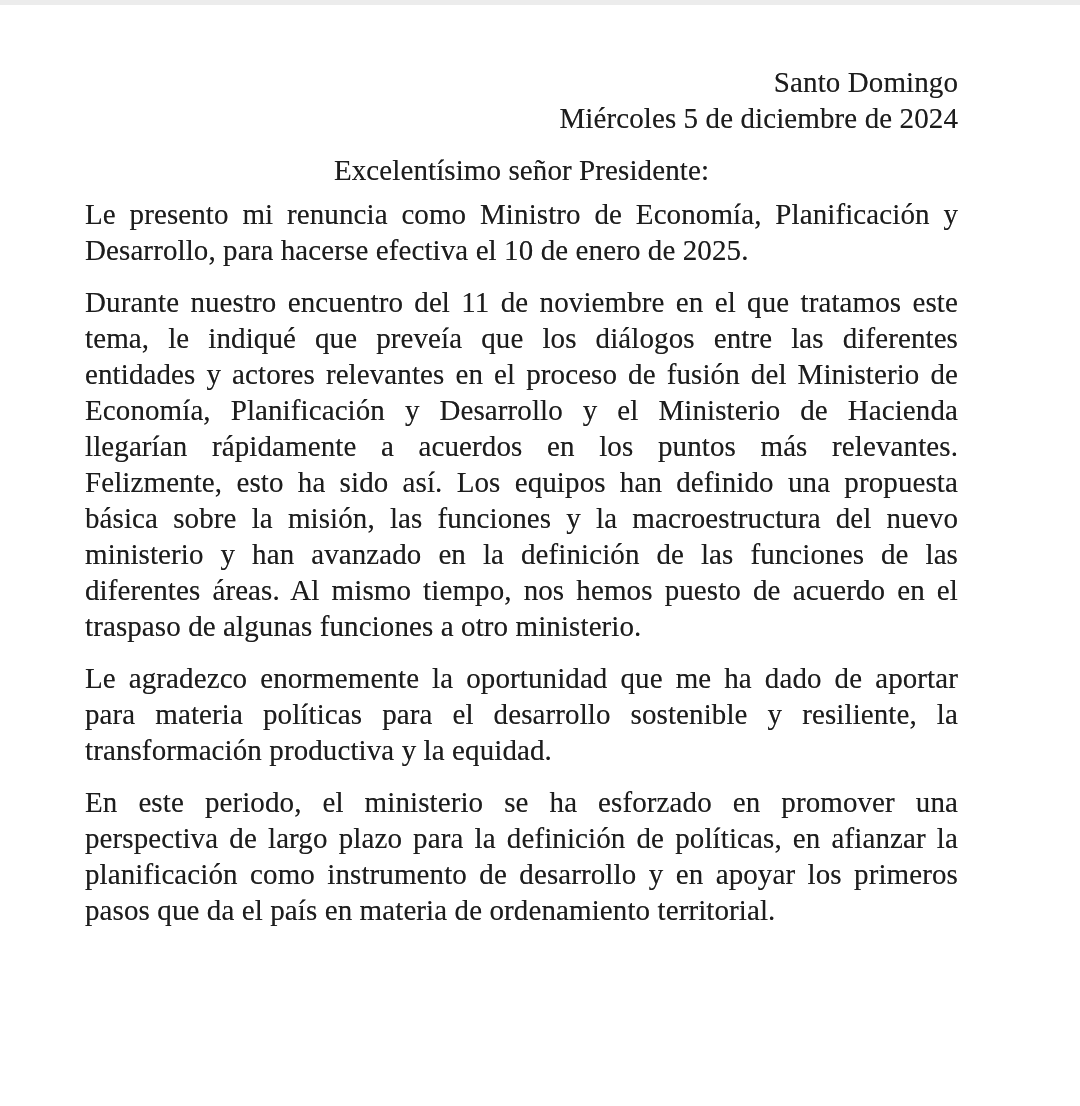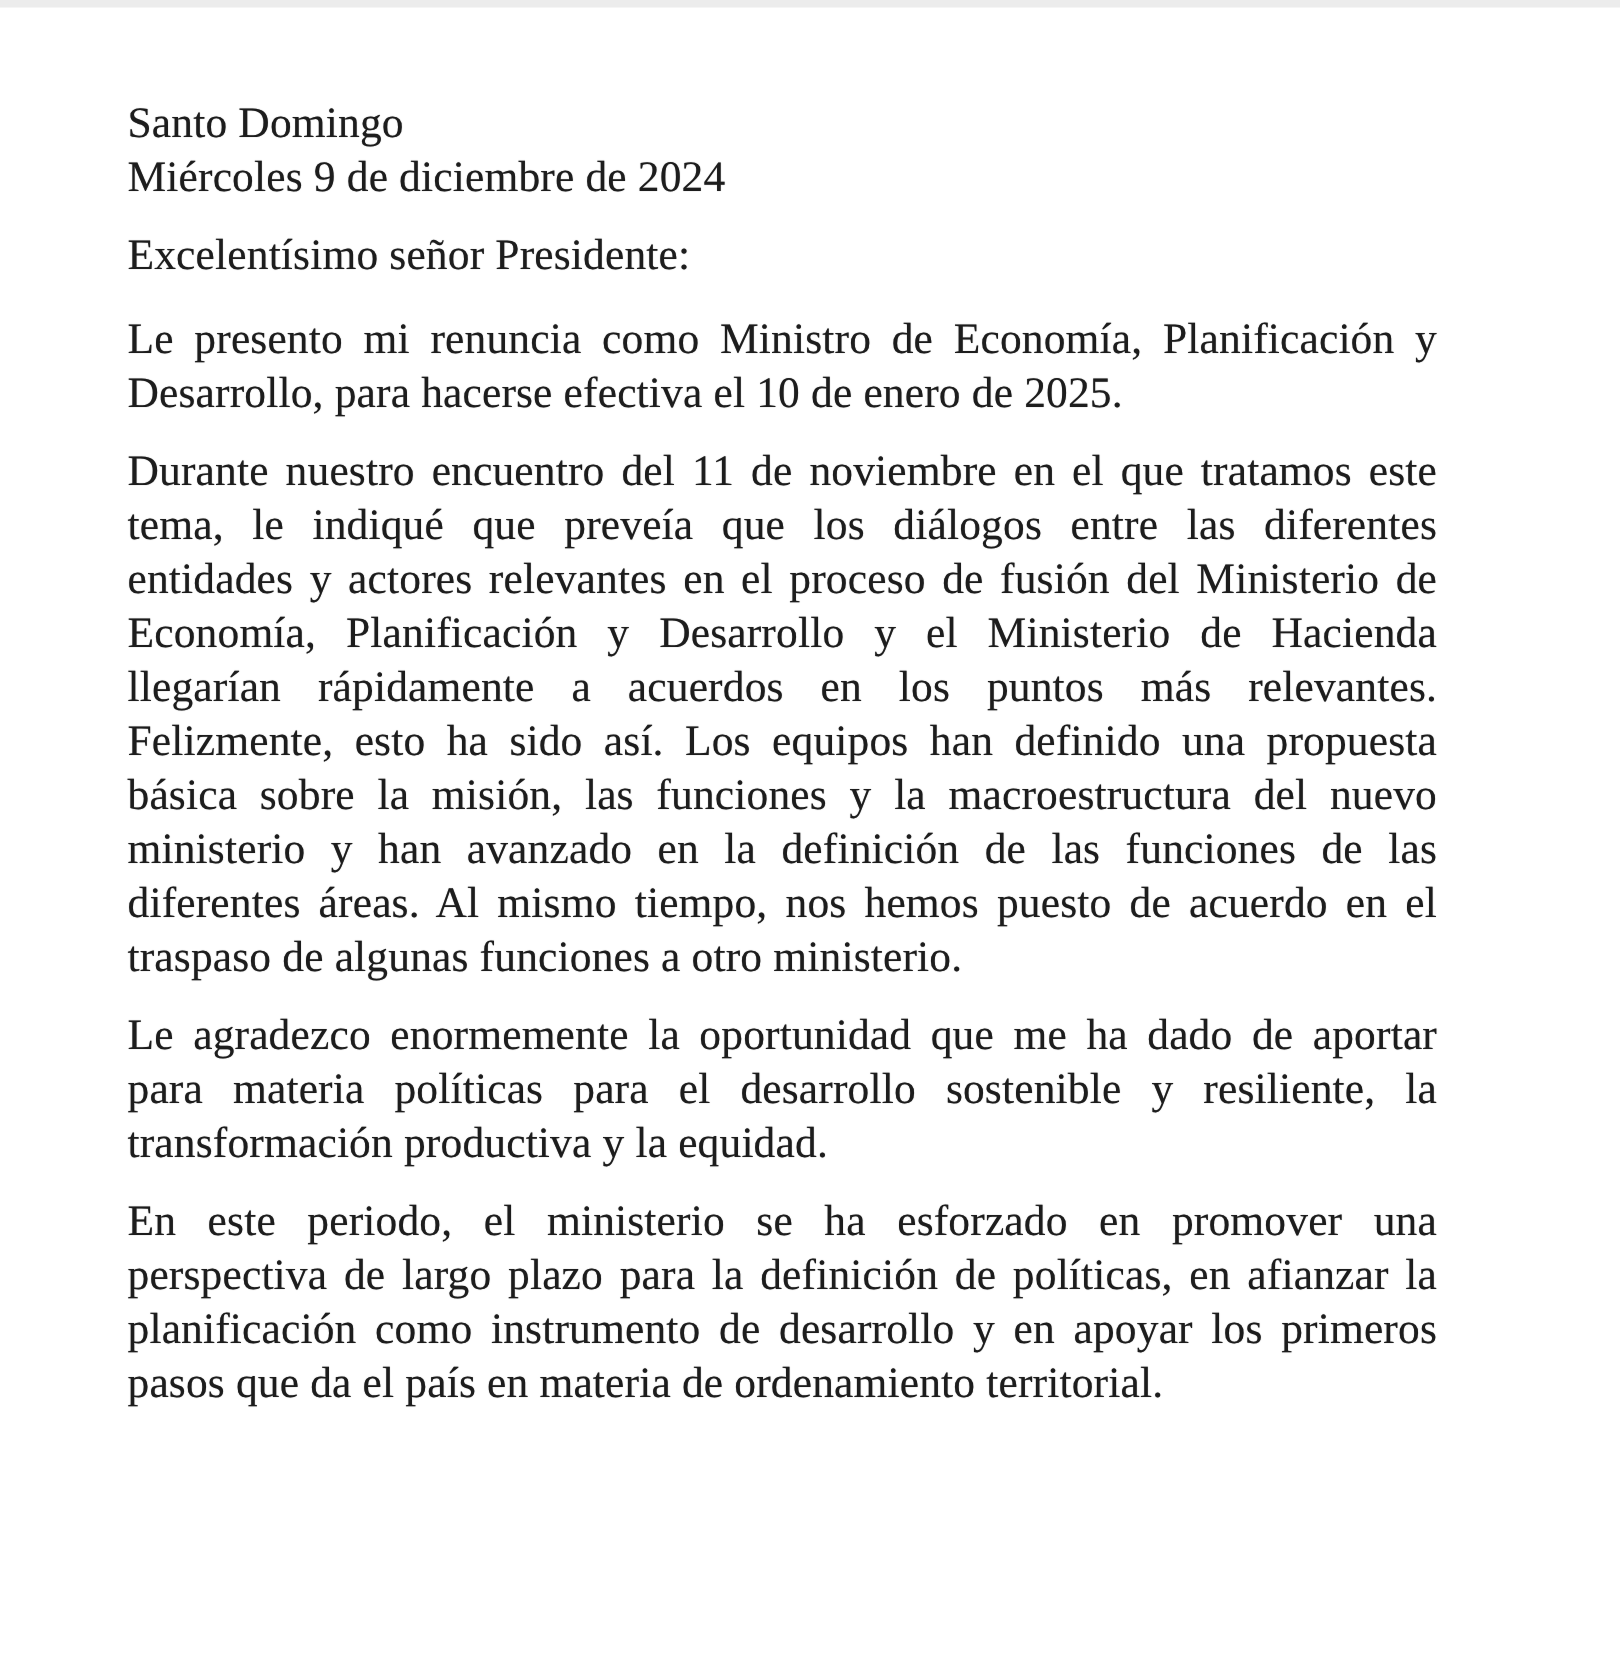--- a/index.html
+++ b/index.html
@@ -35,49 +35,50 @@
     top: 64px;
     left: 85px;
     width: 873px;
     font-size: 29px;
     line-height: 36px;
     
     text-shadow: 0 0 0.6px rgba(20, 20, 20, 0.55);
     letter-spacing: 0.1px;
   }
   .dateline {
+    text-align: right;
     margin: 0 0 16px 0;
   }
   .dateline div {
     white-space: nowrap;
   }
   p.salutation {
-    margin: 0 0 20px 0;
-    text-align: left;
+    margin: 0 0 8px 0;
+    text-align: center;
   }
   p.body-paragraph {
     margin: 0 0 16px 0;
     text-align: justify;
     text-justify: inter-word;
     font-family: Liberation Serif, serif;
   }
   p.body-paragraph:last-child {
     margin-bottom: 0;
   }
 </style>
 </head>
 <body>
 
 <div class="scan-strip"></div>
 
 <div class="letter-content">
 
   <div class="dateline">
     <div>Santo Domingo</div>
-    <div>Miércoles 9 de diciembre de 2024</div>
+    <div>Miércoles 5 de diciembre de 2024</div>
   </div>
 
   <p class="salutation">Excelentísimo señor Presidente:</p>
 
   <p class="body-paragraph">Le presento mi renuncia como Ministro de Economía, Planificación y Desarrollo, para hacerse efectiva el 10 de enero de 2025.</p>
 
   <p class="body-paragraph">Durante nuestro encuentro del 11 de noviembre en el que tratamos este tema, le indiqué que preveía que los diálogos entre las diferentes entidades y actores relevantes en el proceso de fusión del Ministerio de Economía, Planificación y Desarrollo y el Ministerio de Hacienda llegarían rápidamente a acuerdos en los puntos más relevantes. Felizmente, esto ha sido así. Los equipos han definido una propuesta básica sobre la misión, las funciones y la macroestructura del nuevo ministerio y han avanzado en la definición de las funciones de las diferentes áreas. Al mismo tiempo, nos hemos puesto de acuerdo en el traspaso de algunas funciones a otro ministerio.</p>
 
 
 

